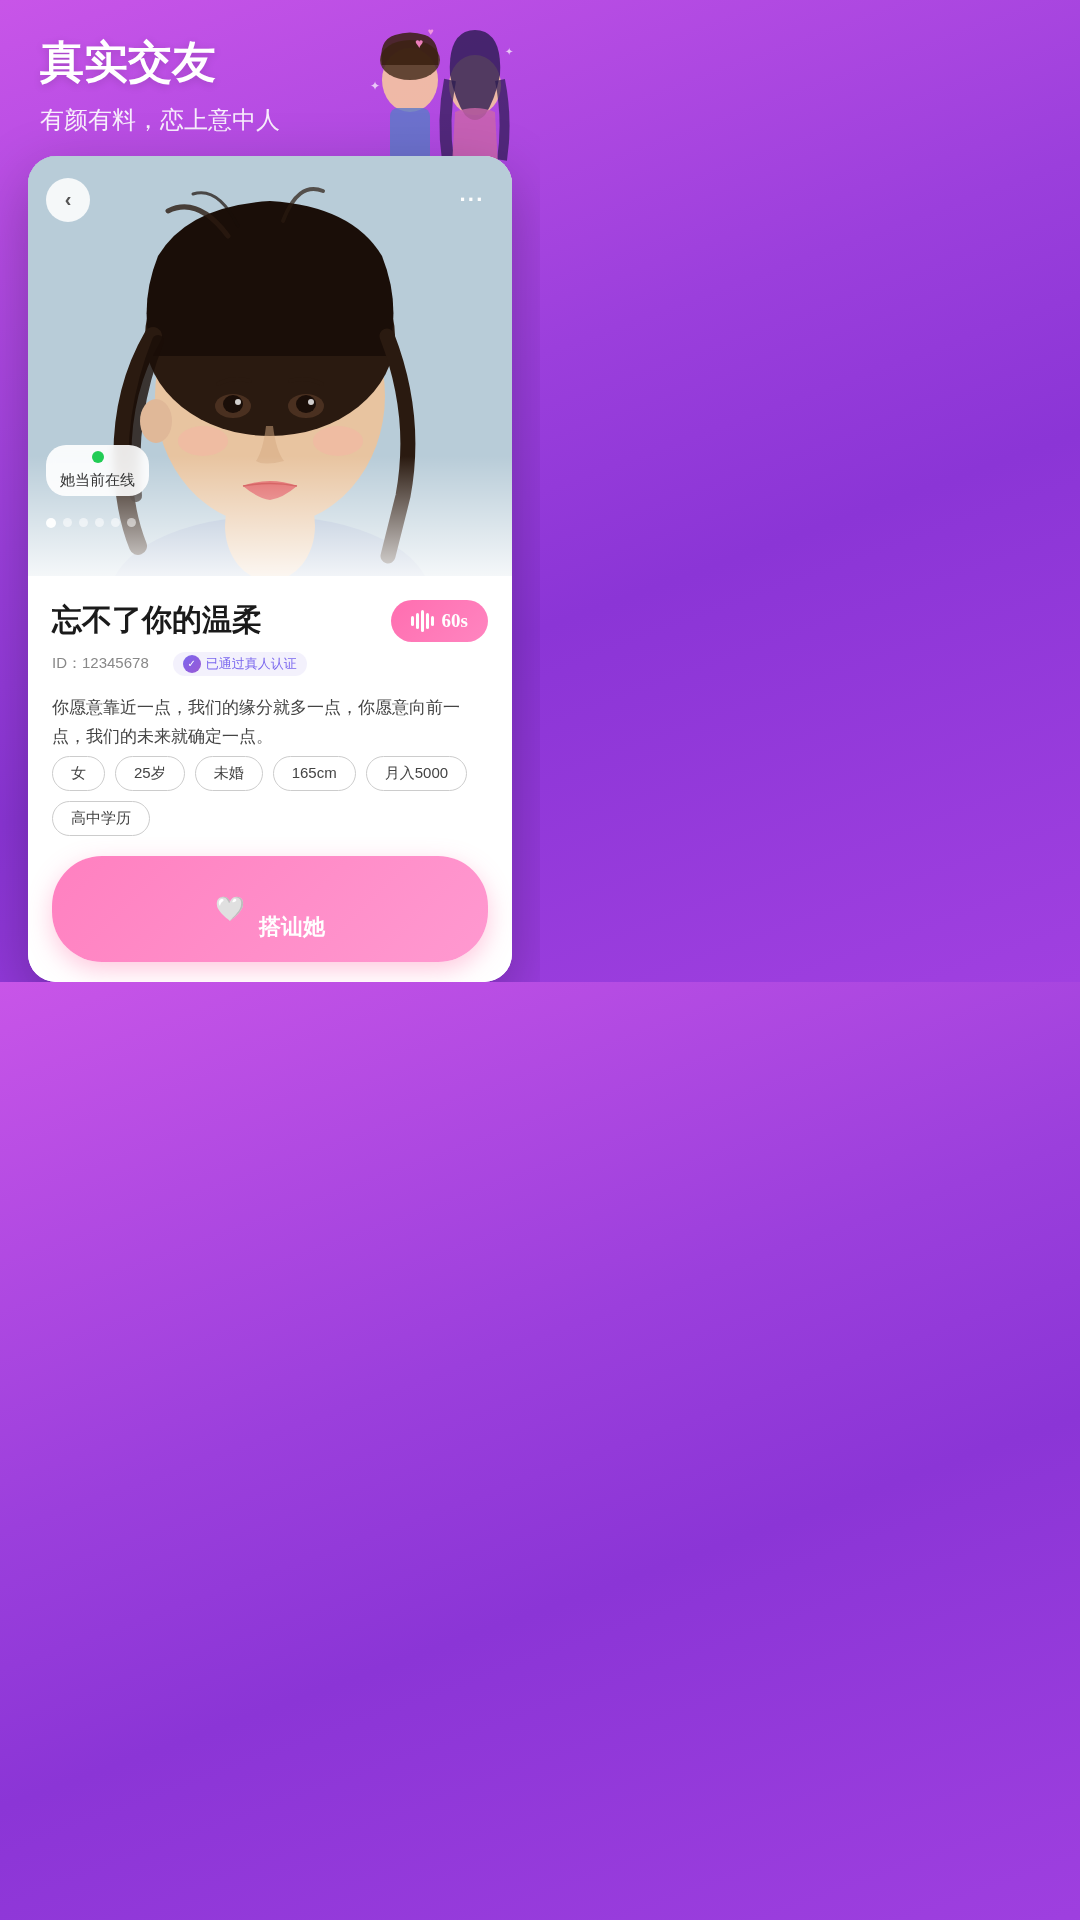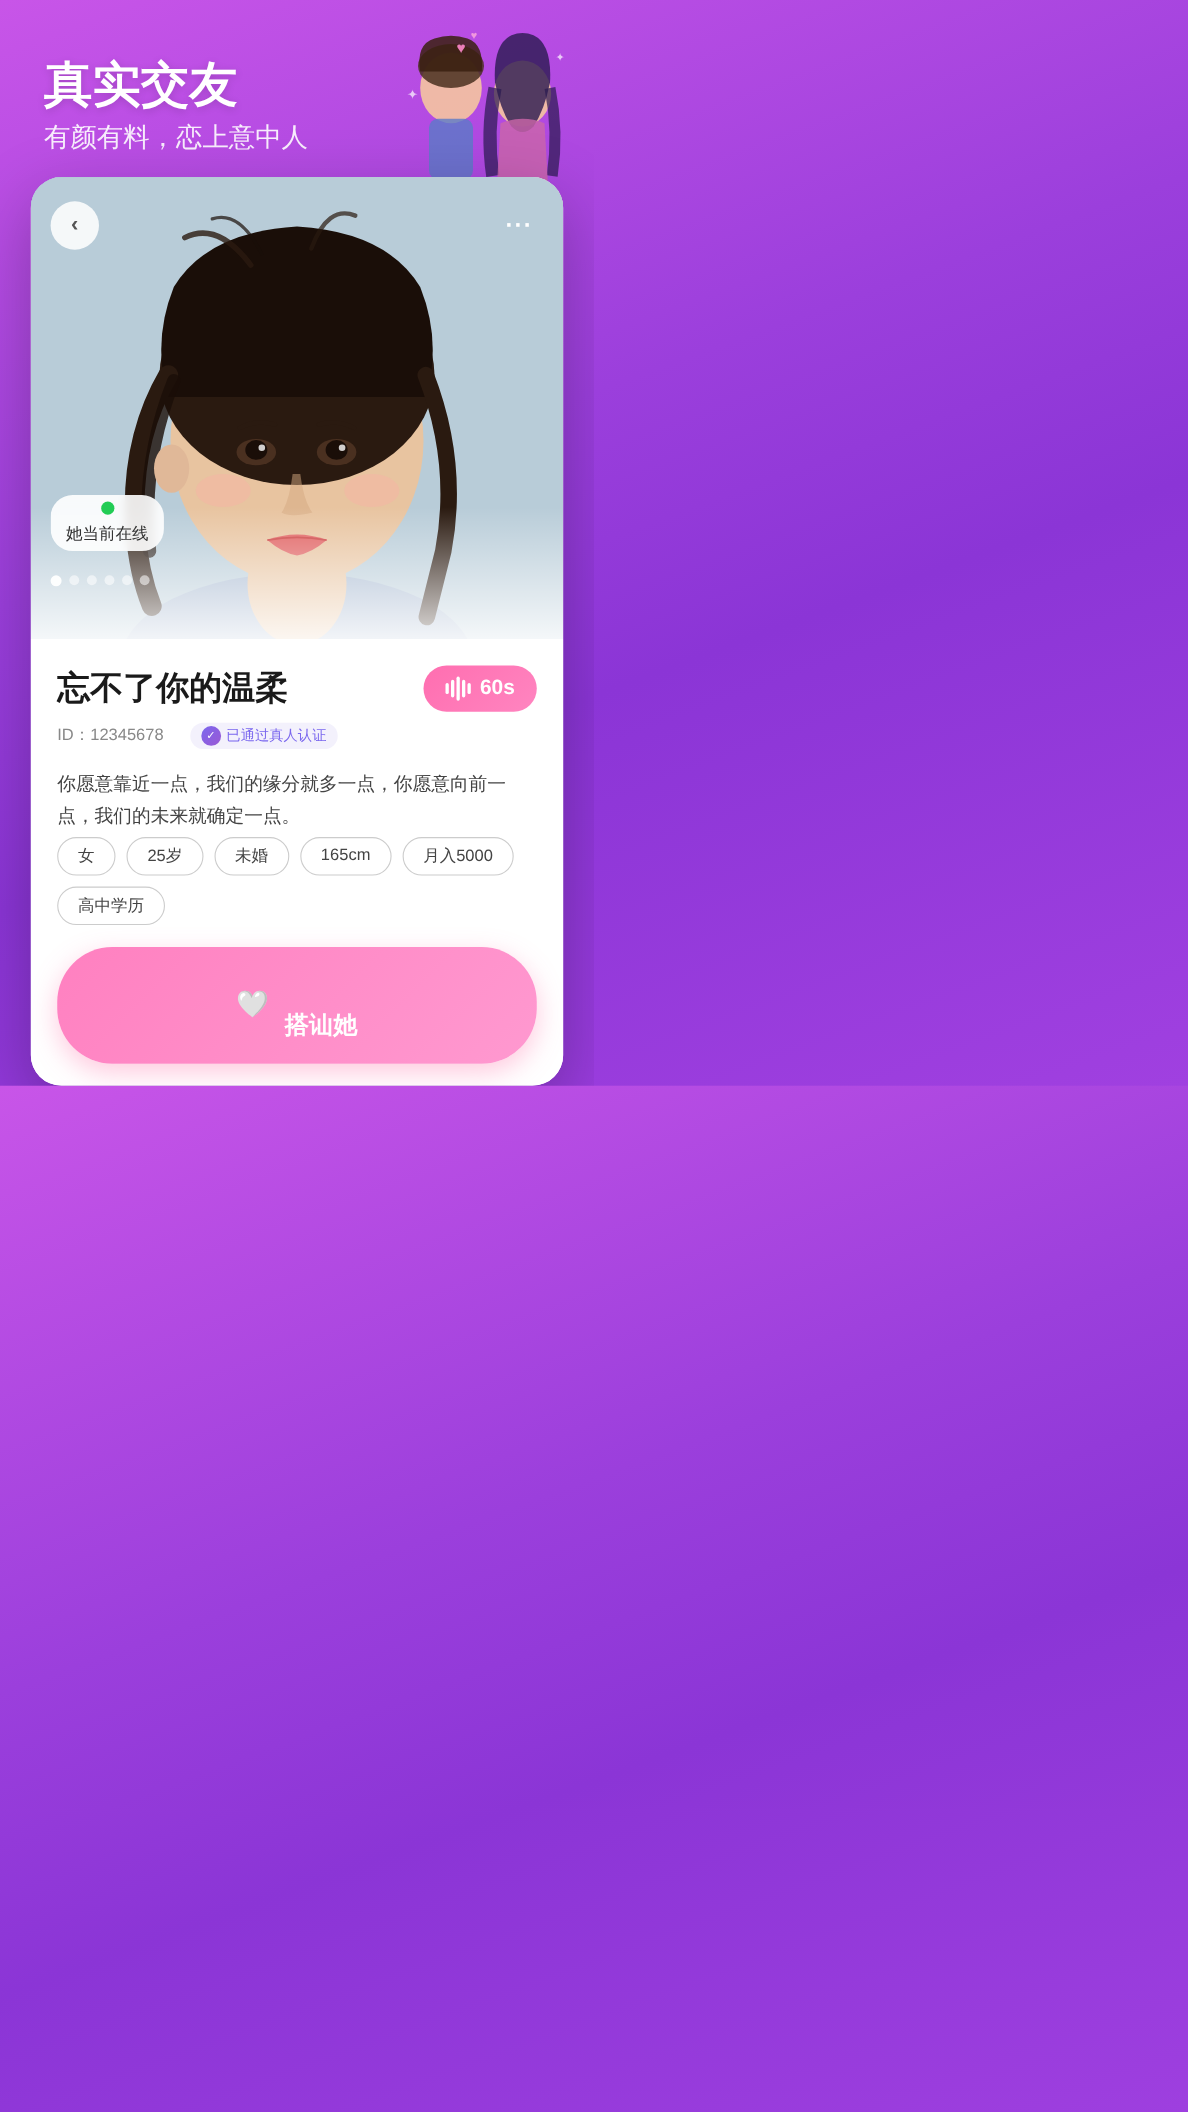--- a/index.html
+++ b/index.html
@@ -10,34 +10,34 @@
       background: linear-gradient(160deg, #c855e8 0%, #9b3fdc 40%, #8b35d6 60%, #a040e0 100%);
       font-family: -apple-system, 'PingFang SC', 'Helvetica Neue', sans-serif;
       position: relative;
       overflow: hidden;
     }
 
     
     .header {
       position: relative;
       z-index: 2;
-      padding: 52px 40px 20px 40px;
+      padding: 36px 40px 20px 40px;
     }
     .header-title {
       font-size: 44px;
       font-weight: 800;
       color: #ffffff;
       line-height: 1.2;
       text-shadow: 0 2px 8px rgba(0,0,0,0.15);
     }
     .header-subtitle {
       font-size: 24px;
       font-weight: 400;
       color: rgba(255,255,255,0.9);
-      margin-top: 4px;
+      margin-top: 15px;
     }
 
     
     .card {
       position: relative;
       z-index: 3;
       background: #ffffff;
       border-radius: 28px;
       margin: 0 28px;
       overflow: hidden;
@@ -138,20 +138,21 @@
     .card-info {
       padding: 24px 24px 20px 24px;
       background: #ffffff;
     }
 
     .name-row {
       display: flex;
       align-items: center;
       justify-content: space-between;
       margin-bottom: 10px;
+      font-family: Liberation Serif, serif;
     }
 
     .profile-name {
       font-size: 30px;
       font-weight: 800;
       color: #1a1a1a;
     }
 
     
     .voice-btn {

